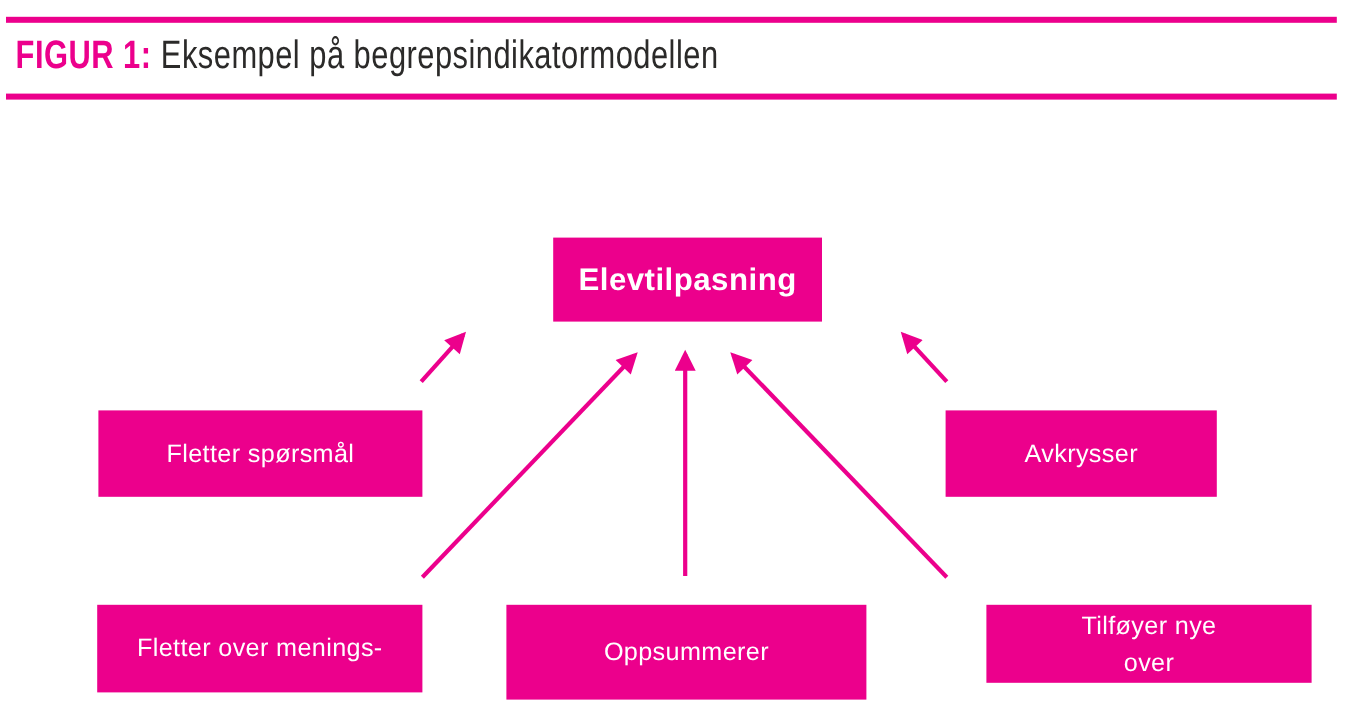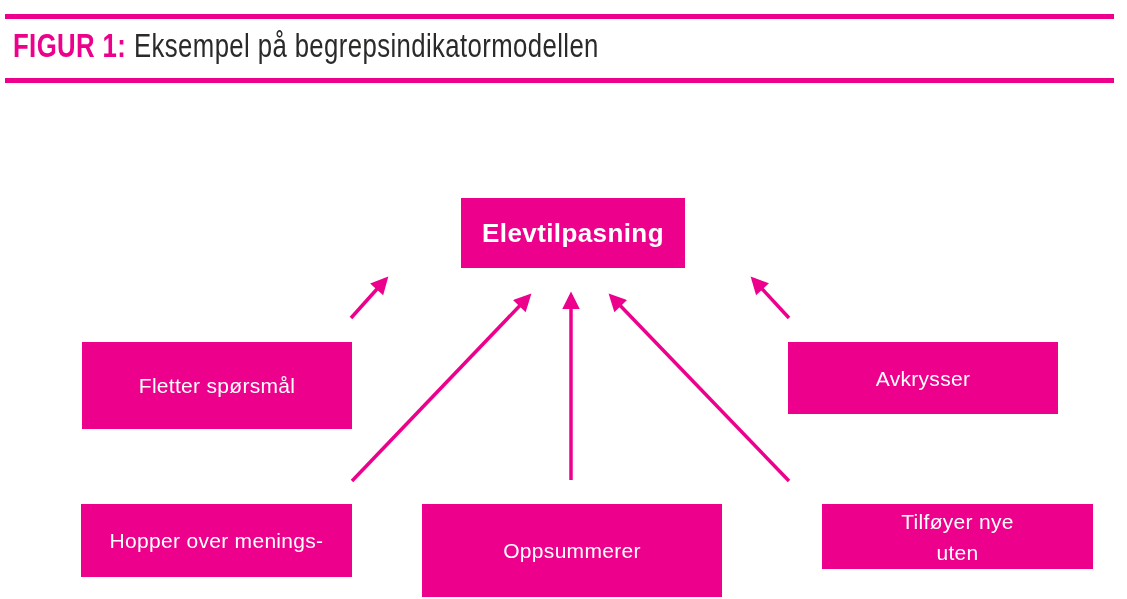--- a/index.html
+++ b/index.html
@@ -71,24 +71,24 @@
     text-align: center;
     font-size: 21px;
     line-height: 31px;
     letter-spacing: 0.3px;
     margin-top: 24px;
   }
   .node-center {
     left: 461px; top: 174px; width: 224px; height: 70px;
     font-size: 26px; font-weight: 700; letter-spacing: 0.4px;
   }
-  .node-fletter     { left: 82px;  top: 318px; width: 270px; height: 87px; }
-  .node-avkrysser   { left: 788px; top: 318px; width: 270px; height: 72px; }
+  .node-fletter     { left: 82px;  top: 318px; width: 270px; height: 72px; }
+  .node-avkrysser   { left: 788px; top: 318px; width: 226px; height: 72px; }
   .node-hopper      { left: 81px;  top: 480px; width: 271px; height: 73px; }
-  .node-oppsummerer { left: 422px; top: 480px; width: 300px; height: 93px; }
+  .node-oppsummerer { left: 422px; top: 480px; width: 300px; height: 79px; }
   .node-tilfoyer    { left: 822px; top: 480px; width: 271px; height: 65px; }
 </style>
 </head>
 <body>
 
 <div class="canvas">
 
   <div class="rule rule-top"></div>
 
   <div class="figure-title">
@@ -116,25 +116,25 @@
 
   <div class="node node-fletter">
     <span>Fletter spørsmål</span>
   </div>
 
   <div class="node node-avkrysser">
     <span>Avkrysser</span>
   </div>
 
   <div class="node node-hopper">
-    <span>Hopper over menings-</span>
+    <span>Fletter over menings-</span>
   </div>
 
   <div class="node node-oppsummerer">
     <span>Oppsummerer</span>
   </div>
 
   <div class="node node-tilfoyer">
     <span>Tilføyer nye</span>
-    <span>uten</span>
+    <span>over</span>
   </div>
 
 </div>
 
 </body></html>

